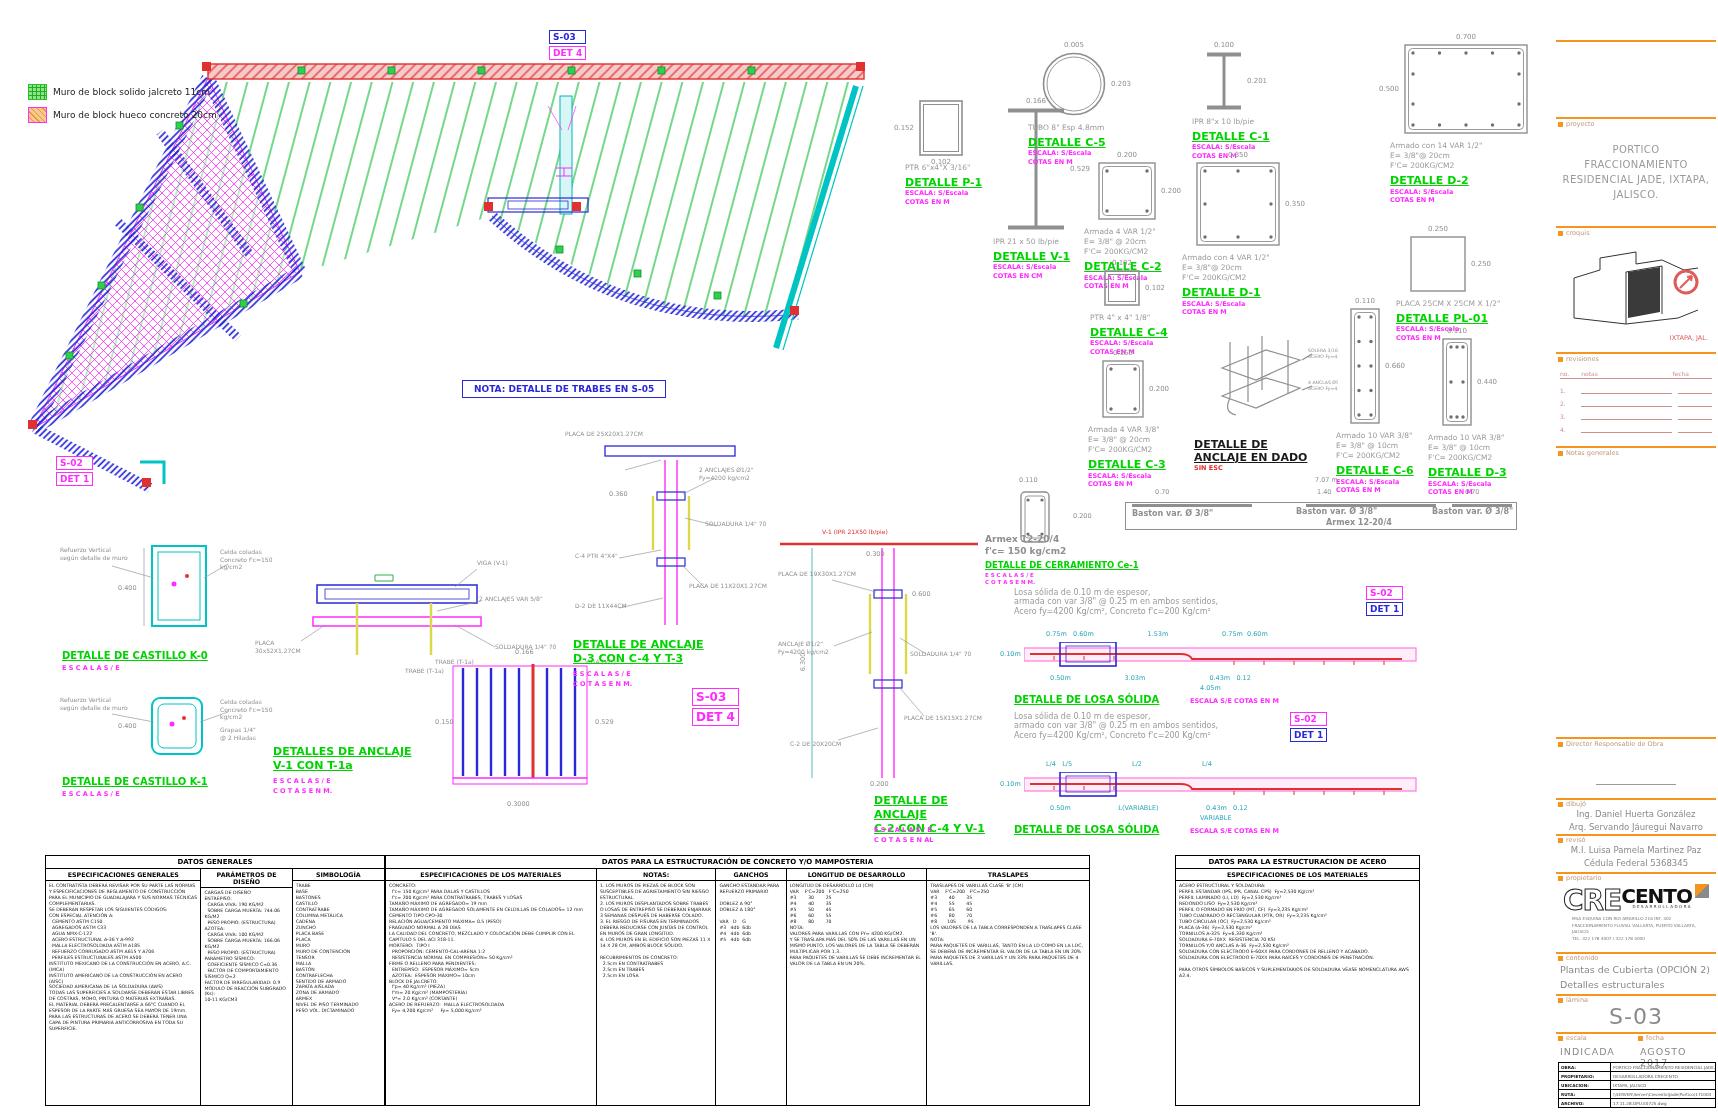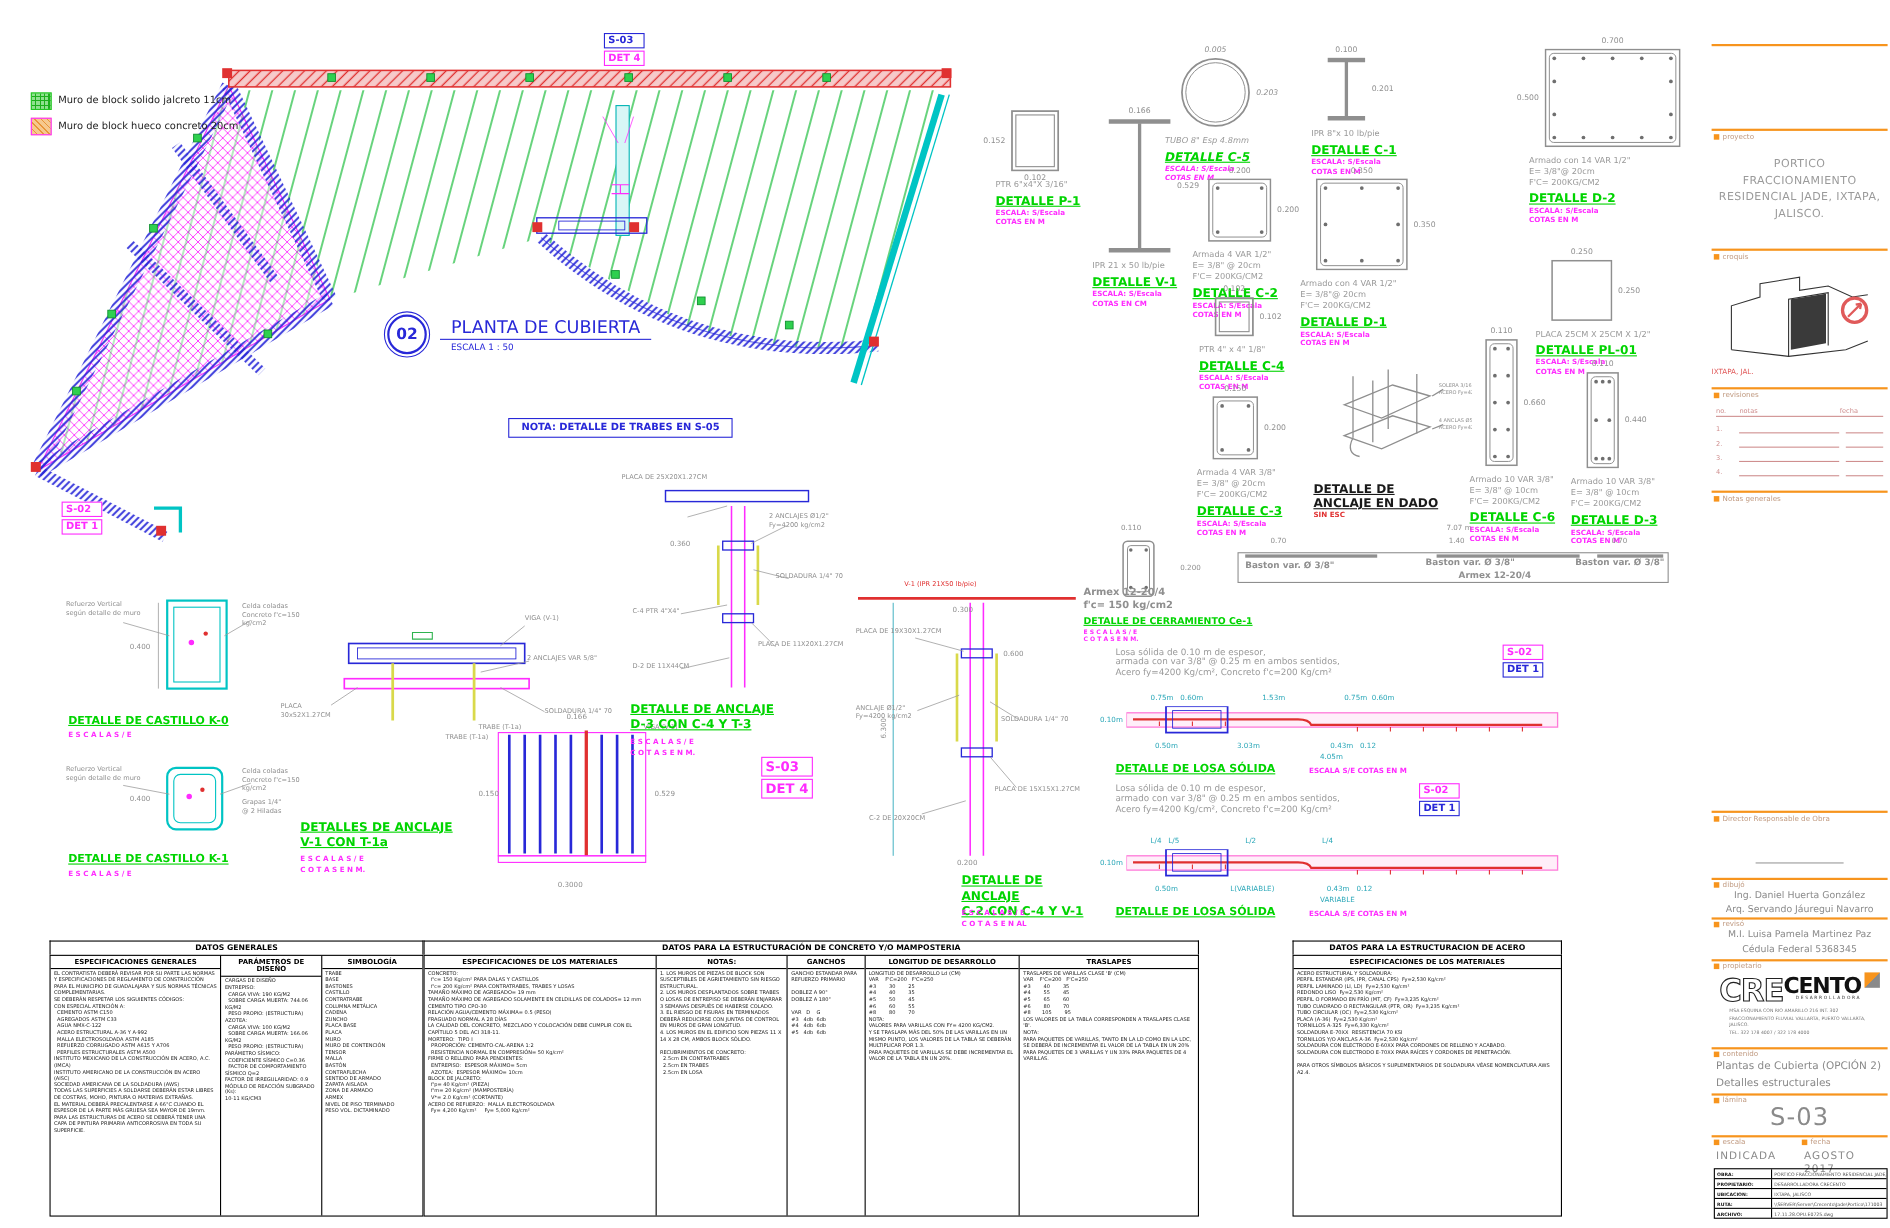--- a/index.html
+++ b/index.html
@@ -240,27 +240,20 @@
         <span class="l1" style="color: rgb(255, 43, 255); border-color: rgb(255, 43, 255);">S-02</span>
         <span class="l2" style="color: rgb(40, 40, 216); border-color: rgb(40, 40, 216);">DET 1</span>
       </div>
 
       <div class="tag" style="left: 1290px; top: 712px; position: absolute;">
         <span class="l1" style="color: rgb(255, 43, 255); border-color: rgb(255, 43, 255);">S-02</span>
         <span class="l2" style="color: rgb(40, 40, 216); border-color: rgb(40, 40, 216);">DET 1</span>
       </div>
     </div>
 
-  <div class="ptitle">
-    <div class="pnum">02</div>
-    <div>
-      <div class="pt-big">PLANTA DE CUBIERTA</div>
-      <div class="pt-sc">ESCALA 1 : 50</div>
-    </div>
-  </div>
   <div class="nota-box">NOTA: DETALLE DE TRABES EN S-05</div>
 
   <div class="blk" style="left:60px;top:540px;width:235px;height:150px">
     <svg width="235" height="106">
       <rect x="92" y="6" width="54" height="80" fill="none" stroke="#00c4c4" stroke-width="2"></rect>
       <rect x="98" y="12" width="42" height="68" fill="none" stroke="#00c4c4" stroke-width="1"></rect>
       <circle cx="114" cy="44" r="2.5" fill="#ff2bff"></circle>
         <circle cx="127" cy="36" r="2" fill="#e03030"></circle>
       <line x1="52" y1="26" x2="94" y2="38" stroke="#9a9a9a" stroke-width="0.7"></line>
       <line x1="168" y1="24" x2="144" y2="38" stroke="#9a9a9a" stroke-width="0.7"></line>
@@ -501,21 +494,21 @@
               <line x1="29" y1="4" x2="29" y2="118" stroke="#8f8f8f" stroke-width="3"></line>
             </svg>
           </div>
         </div>
         <div class="cap">IPR  21 x 50 lb/pie</div>
         <div class="dtitle">DETALLE V-1</div>
         <div class="dmag descala">ESCALA: S/Escala</div>
         <div class="dmag dcotas">COTAS EN CM</div>
       </div>
 
-      <div class="det-card" style="left: 1059px; top: 40px; position: absolute; width: 112px; font-style: italic;">
+      <div class="det-card" style="left: 1028px; top: 40px; position: absolute; width: 112px;">
         <div class="fig-wrap">
           <span class="dim dimT">0.005</span>
           <span class="dim dimR">0.203</span>
 
           <div class="fig">
             <svg width="64" height="64">
               <circle cx="32" cy="32" r="30.5" fill="none" stroke="#8f8f8f" stroke-width="1.6"></circle>
               <circle cx="32" cy="32" r="27" fill="none" stroke="#8f8f8f" stroke-width="0.9"></circle>
             </svg>
           </div>
@@ -827,21 +820,21 @@
     <svg class="abs" style="left:10px;top:248px" width="140" height="84">
       <g fill="none" stroke="#333" stroke-width="1">
         <path d="M8,70 L8,30 L34,22 L34,10 L70,4 L70,16 L96,12 L118,22 L132,20"></path>
         <path d="M8,70 L60,76 L112,70 L132,62"></path>
         <path d="M60,76 L60,24 L96,18 L96,66"></path>
       </g>
       <polygon points="62,24 94,19 94,64 62,70" fill="#3a3a3a"></polygon>
       <circle cx="120" cy="34" r="11" fill="none" stroke="#e05a5a" stroke-width="3"></circle>
       <path d="M114,40 L126,28 M126,28 l-5,1 M126,28 l-1,5" stroke="#e05a5a" stroke-width="2" fill="none"></path>
     </svg>
-    <div class="abs" style="left:0;top:334px;width:152px;text-align:left;font-size:6.5px;color:#e05a5a">IXTAPA, JAL.</div>
+    <div class="abs" style="left:0;top:334px;width:152px;text-align:right;font-size:6.5px;color:#e05a5a">IXTAPA, JAL.</div>
     <div class="orule" style="top:352px"></div>
     <div class="sec-label" style="left:2px;top:355px">
         <span class="osq"></span>
         <span>revisiones</span>
       </div>
     <div class="rev" style="top:370px">
       <div class="rev-h">
         <span class="rev-no">no.</span>
         <span style="width:60%">notas</span>
         <span>fecha</span>

